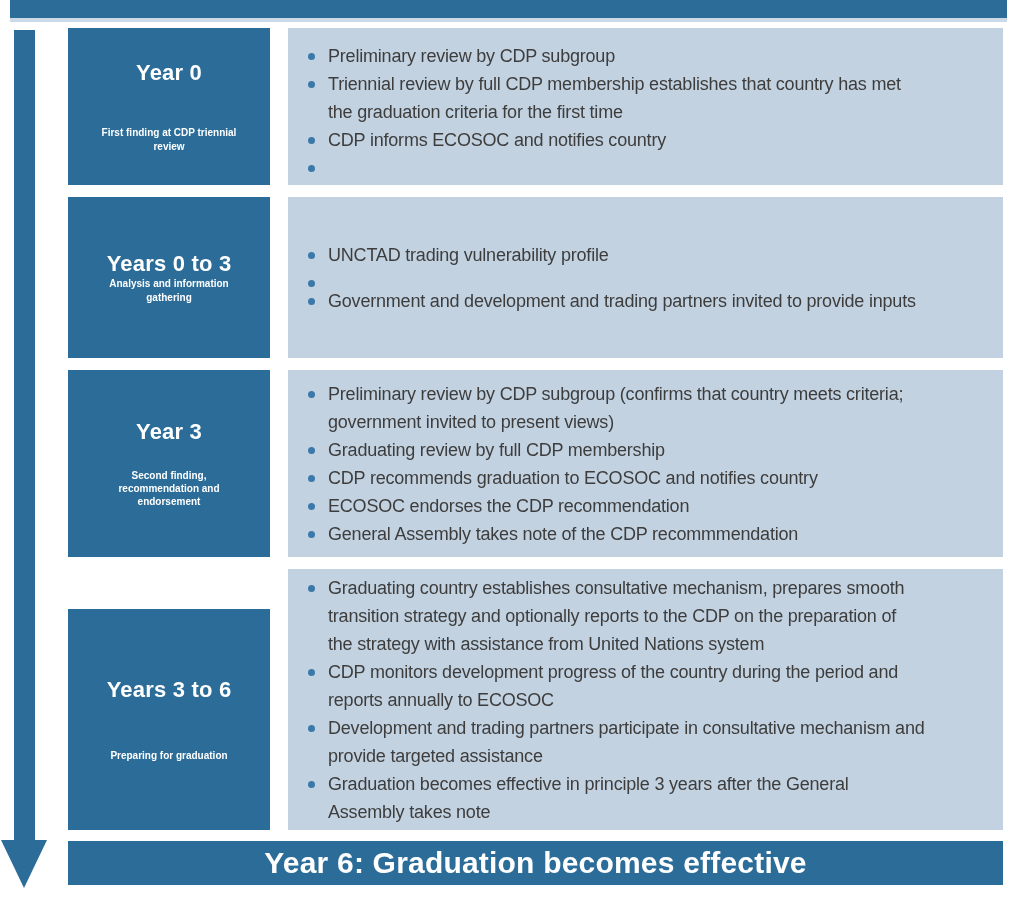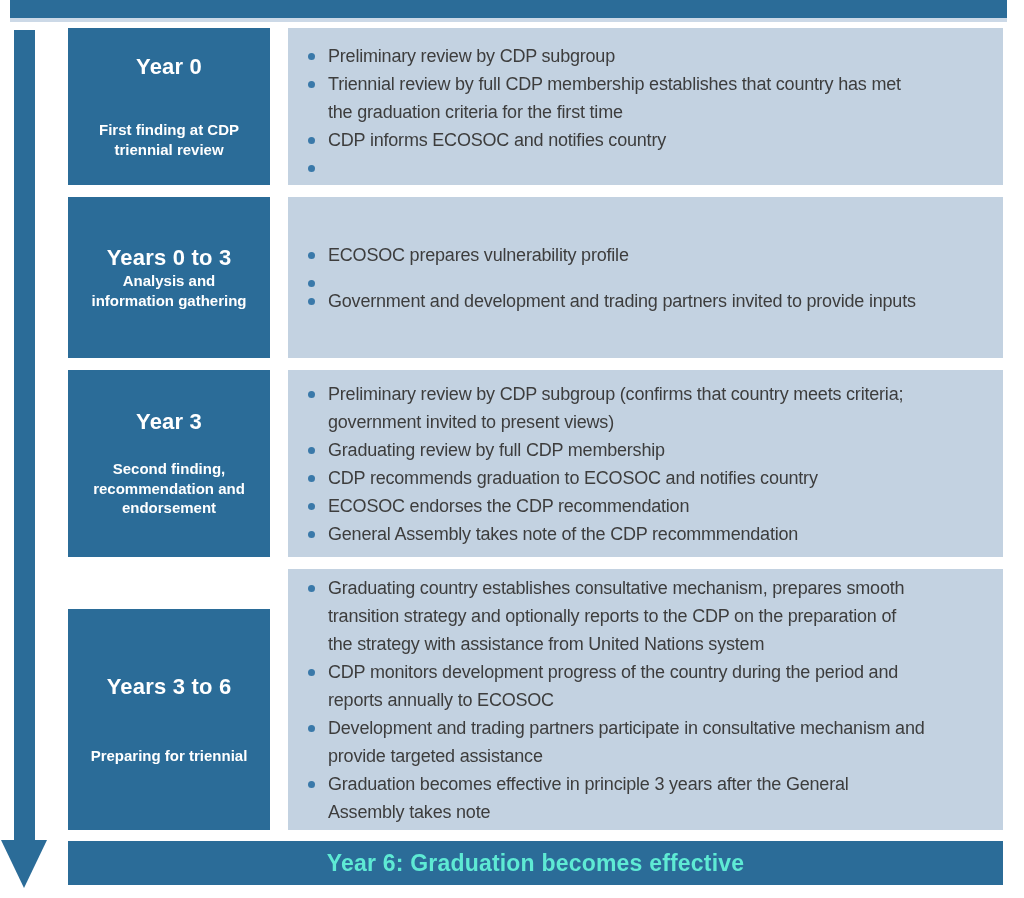--- a/index.html
+++ b/index.html
@@ -55,21 +55,21 @@
     align-items: center; justify-content: center;
     text-align: center;
     padding: 0 22px;
     overflow: hidden;
   }
   .row:nth-of-type(1) .label { gap: 40px; }
   .row:nth-of-type(2) .label { }
   .row:nth-of-type(3) .label { gap: 24px; }
   .row:nth-of-type(4) .label { gap: 46px; margin-top: 40px; }
   .period { font-size: 22px; font-weight: bold; letter-spacing: 0.2px; }
-  .phase  { font-size: 15px; font-weight: bold; line-height: 1.32; }
+  .phase  { font-size: 10px; font-weight: bold; line-height: 1.32; }
 
   .panel {
     flex: 1;
     background: var(--panel);
     display: flex; flex-direction: column; justify-content: center;
     padding: 6px 78px 6px 20px;
     overflow: hidden;
   }
   ul.steps { list-style: none; }
   li.step {
@@ -86,21 +86,21 @@
   }
 
   
   .footer-bar {
     position: absolute;
     left: 68px; top: 841px; width: 935px; height: 44px;
     background: var(--primary);
     display: flex; align-items: center; justify-content: center;
   }
   .footer-label {
-    color: #5eead4; font-size: 23px; font-weight: bold; letter-spacing: 0.2px;
+    color: #ffffff; font-size: 30px; font-weight: bold; letter-spacing: 0.2px;
   }
 </style>
 </head>
 <body>
 
 <div id="diagram">
 
   <div class="header-bar"></div>
 
   <div class="arrow-shaft"></div>
@@ -135,21 +135,21 @@
 
   <div class="row">
     <div class="label">
       <div class="period">Years 0 to 3</div>
       <div class="phase">Analysis and information gathering</div>
     </div>
     <div class="panel">
       <ul class="steps">
             <li class="step">
               <span class="bullet"></span>
-              <span class="step-text">ECOSOC prepares vulnerability profile</span>
+              <span class="step-text">UNCTAD trading vulnerability profile</span>
             </li>
             <li class="step">
               <span class="bullet"></span>
             </li>
             <li class="step">
               <span class="bullet"></span>
               <span class="step-text">Government and development and trading partners invited to provide inputs</span>
             </li>
           </ul>
     </div>
@@ -182,21 +182,21 @@
               <span class="bullet"></span>
               <span class="step-text">General Assembly takes note of the CDP recommmendation</span>
             </li>
           </ul>
     </div>
   </div>
 
   <div class="row">
     <div class="label">
       <div class="period">Years 3 to 6</div>
-      <div class="phase">Preparing for triennial</div>
+      <div class="phase">Preparing for graduation</div>
     </div>
     <div class="panel">
       <ul class="steps">
             <li class="step">
               <span class="bullet"></span>
               <span class="step-text">Graduating country establishes consultative mechanism, prepares smooth transition strategy and optionally reports to the CDP on the preparation of the strategy with assistance from United Nations system</span>
             </li>
             <li class="step">
               <span class="bullet"></span>
               <span class="step-text">CDP monitors development progress of the country during the period and reports annually to ECOSOC</span>

